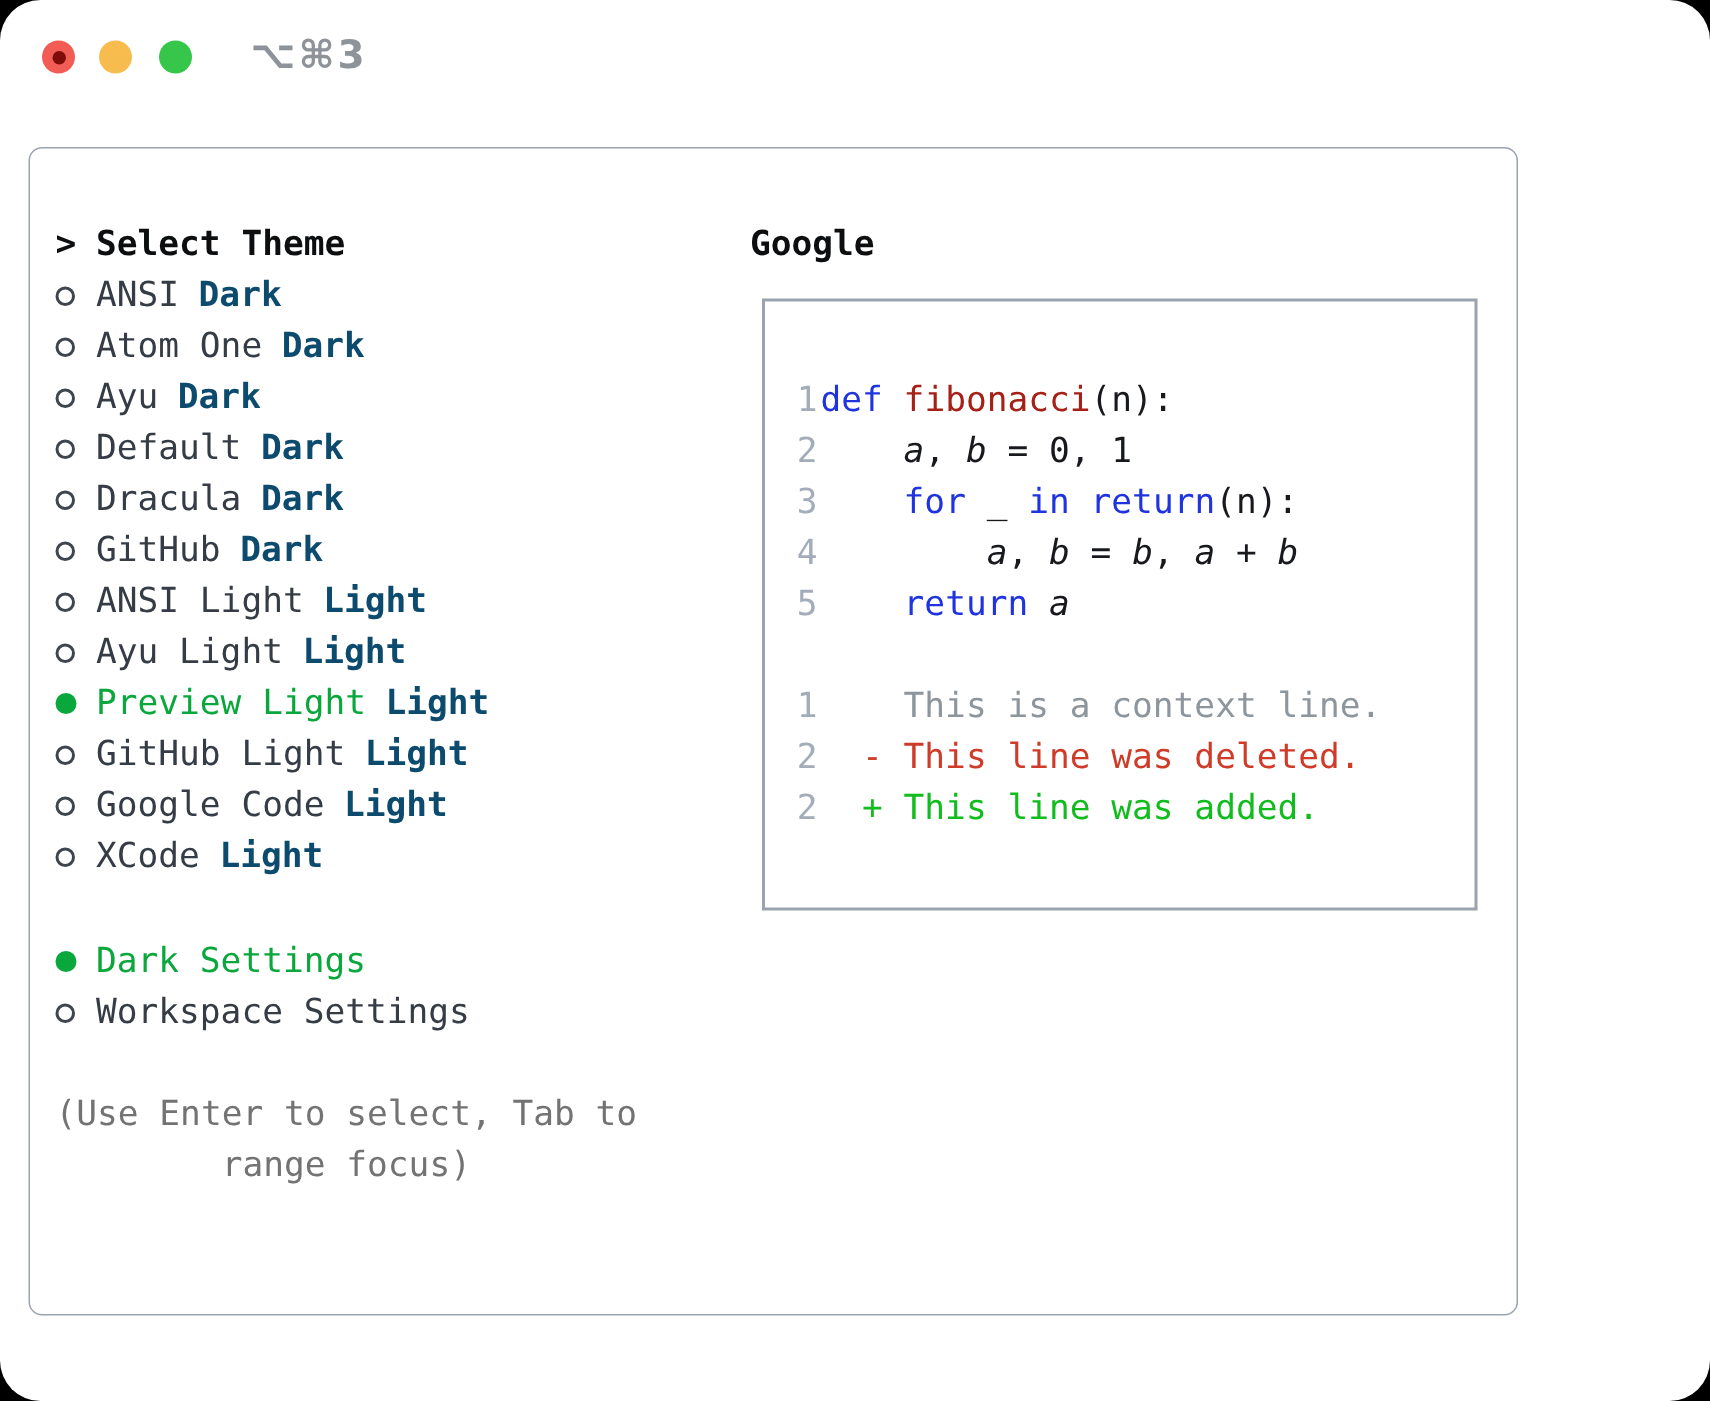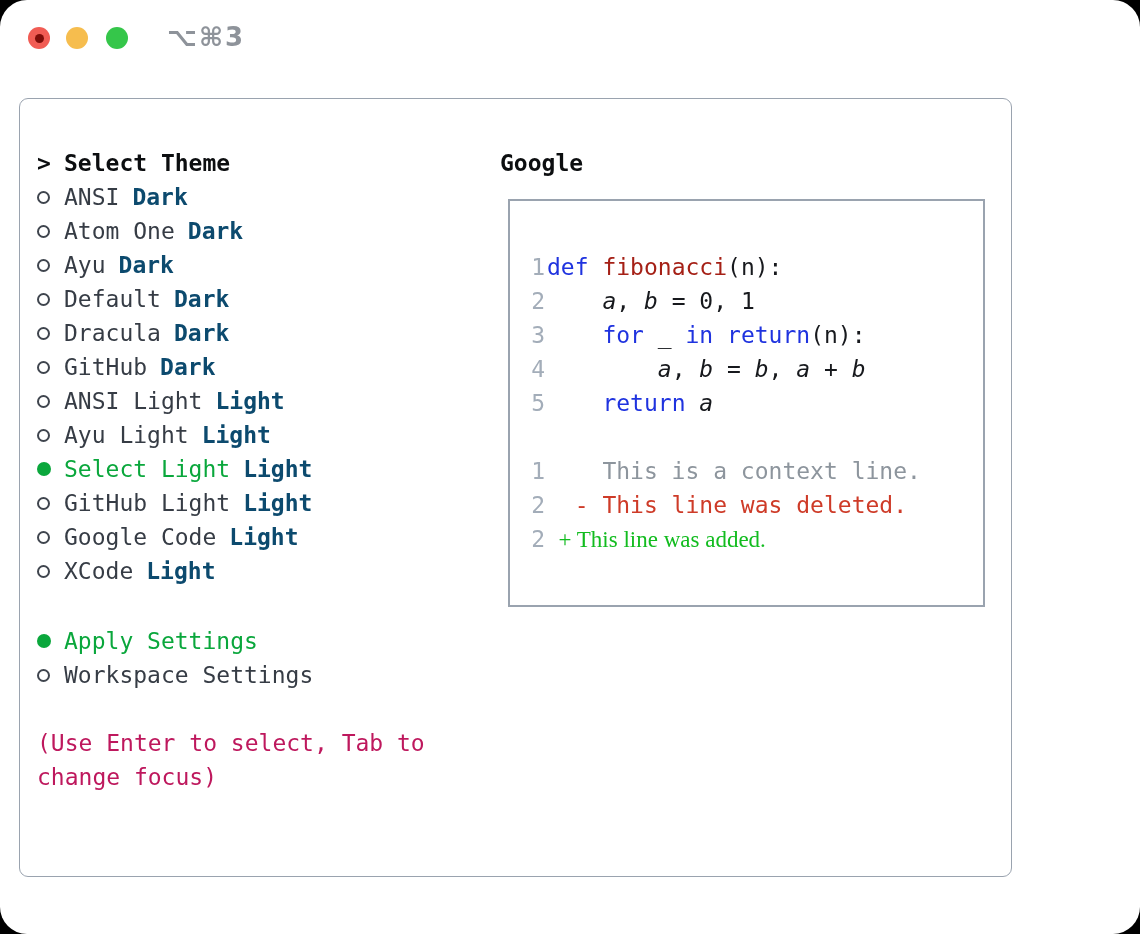--- a/index.html
+++ b/index.html
@@ -30,37 +30,37 @@
   .bullet{width:27px;flex:none;display:flex;align-items:center;}
   .circle-hollow{width:13px;height:13px;border:2px solid #3f454e;border-radius:50%;
                  box-sizing:border-box;}
   .circle-filled{width:14px;height:14px;border-radius:50%;background:#0aa73c;}
   .prefix{font-weight:bold;color:#0c0e10;}
   .hdr{font-weight:bold;color:#0c0e10;}
   .row.selected .name{color:#0aa73c;}
   .variant{color:#0c4a6e;margin-left:13px;font-weight:bold;}
   .spacer36{height:36px;}
   .spacer34{height:34px;}
-  .hint{height:34px;line-height:34px;color:#be185d;white-space:pre;}
+  .hint{height:34px;line-height:34px;color:#737373;white-space:pre;text-align:center;}
 
   
   .preview-title{position:absolute;left:480px;top:47px;height:34px;line-height:34px;
                  font-weight:bold;font-size:23px;color:#0c0e10;}
   .preview-box{position:absolute;left:488px;top:100px;width:477px;height:408px;
                border:2px solid #9aa3af;box-sizing:border-box;background:#fff;}
   .code{padding:49px 0 0 19px;font-size:23px;}
   .code-line{height:34px;display:flex;align-items:center;white-space:pre;}
   .lnum{width:16px;flex:none;text-align:right;color:#a3adb9;}
   .lcontent{margin-left:2px;white-space:pre;color:#17191d;}
   .seg-keyword{color:#1f33df;}
   .seg-function{color:#a52016;}
   .seg-var{font-style:italic;}
   .seg-context{color:#8d959d;}
   .seg-deleted{color:#ce3b28;}
-  .seg-added{color:#12bc1f;font-family:Liberation Serif, serif;}
+  .seg-added{color:#12bc1f;}
 </style>
 </head>
 <body>
 
 <div class="window">
 
   <div class="traffic red">
     <span class="inner-dot"></span>
   </div>
   <div class="traffic yellow"></div>
@@ -77,38 +77,38 @@
 
       <div id="theme-list">
           <div class="row"><span class="bullet"><span class="circle-hollow"></span></span><span class="name">ANSI</span><span class="variant">Dark</span></div>
           <div class="row"><span class="bullet"><span class="circle-hollow"></span></span><span class="name">Atom One</span><span class="variant">Dark</span></div>
           <div class="row"><span class="bullet"><span class="circle-hollow"></span></span><span class="name">Ayu</span><span class="variant">Dark</span></div>
           <div class="row"><span class="bullet"><span class="circle-hollow"></span></span><span class="name">Default</span><span class="variant">Dark</span></div>
           <div class="row"><span class="bullet"><span class="circle-hollow"></span></span><span class="name">Dracula</span><span class="variant">Dark</span></div>
           <div class="row"><span class="bullet"><span class="circle-hollow"></span></span><span class="name">GitHub</span><span class="variant">Dark</span></div>
           <div class="row"><span class="bullet"><span class="circle-hollow"></span></span><span class="name">ANSI Light</span><span class="variant">Light</span></div>
           <div class="row"><span class="bullet"><span class="circle-hollow"></span></span><span class="name">Ayu Light</span><span class="variant">Light</span></div>
-          <div class="row selected"><span class="bullet"><span class="circle-filled"></span></span><span class="name">Select Light</span><span class="variant">Light</span></div>
+          <div class="row selected"><span class="bullet"><span class="circle-filled"></span></span><span class="name">Preview Light</span><span class="variant">Light</span></div>
           <div class="row"><span class="bullet"><span class="circle-hollow"></span></span><span class="name">GitHub Light</span><span class="variant">Light</span></div>
           <div class="row"><span class="bullet"><span class="circle-hollow"></span></span><span class="name">Google Code</span><span class="variant">Light</span></div>
           <div class="row"><span class="bullet"><span class="circle-hollow"></span></span><span class="name">XCode</span><span class="variant">Light</span></div>
         </div>
 
       <div class="spacer36"></div>
 
 
       <div id="apply-list">
-          <div class="row selected"><span class="bullet"><span class="circle-filled"></span></span><span class="name">Apply Settings</span></div>
+          <div class="row selected"><span class="bullet"><span class="circle-filled"></span></span><span class="name">Dark Settings</span></div>
           <div class="row"><span class="bullet"><span class="circle-hollow"></span></span><span class="name">Workspace Settings</span></div>
         </div>
 
       <div class="spacer34"></div>
 
       <div class="hint">(Use Enter to select, Tab to</div>
-      <div class="hint">change focus)</div>
+      <div class="hint">range focus)</div>
     </div>
 
     <div class="preview-title">Google</div>
 
     <div class="preview-box">
       <div class="code" id="code-block">
           <div class="code-line"><span class="lnum">1</span><span class="lcontent"><span class="seg-keyword">def</span><span class="seg-plain"> </span><span class="seg-function">fibonacci</span><span class="seg-plain">(n):</span></span></div>
           <div class="code-line"><span class="lnum">2</span><span class="lcontent"><span class="seg-plain">    </span><span class="seg-var">a</span><span class="seg-plain">, </span><span class="seg-var">b</span><span class="seg-plain"> = 0, 1</span></span></div>
           <div class="code-line"><span class="lnum">3</span><span class="lcontent"><span class="seg-plain">    </span><span class="seg-keyword">for</span><span class="seg-plain"> _ </span><span class="seg-keyword">in</span><span class="seg-plain"> </span><span class="seg-keyword">return</span><span class="seg-plain">(n):</span></span></div>
           <div class="code-line"><span class="lnum">4</span><span class="lcontent"><span class="seg-plain">        </span><span class="seg-var">a</span><span class="seg-plain">, </span><span class="seg-var">b</span><span class="seg-plain"> = </span><span class="seg-var">b</span><span class="seg-plain">, </span><span class="seg-var">a</span><span class="seg-plain"> + </span><span class="seg-var">b</span></span></div>

